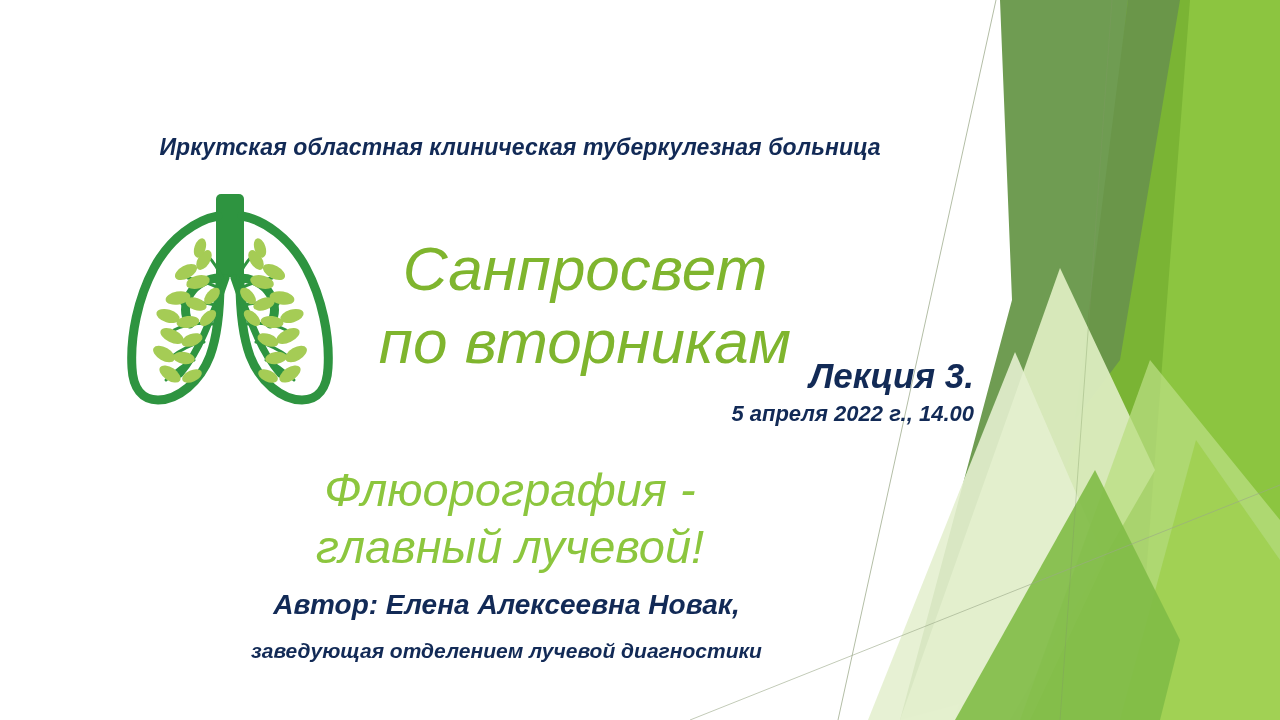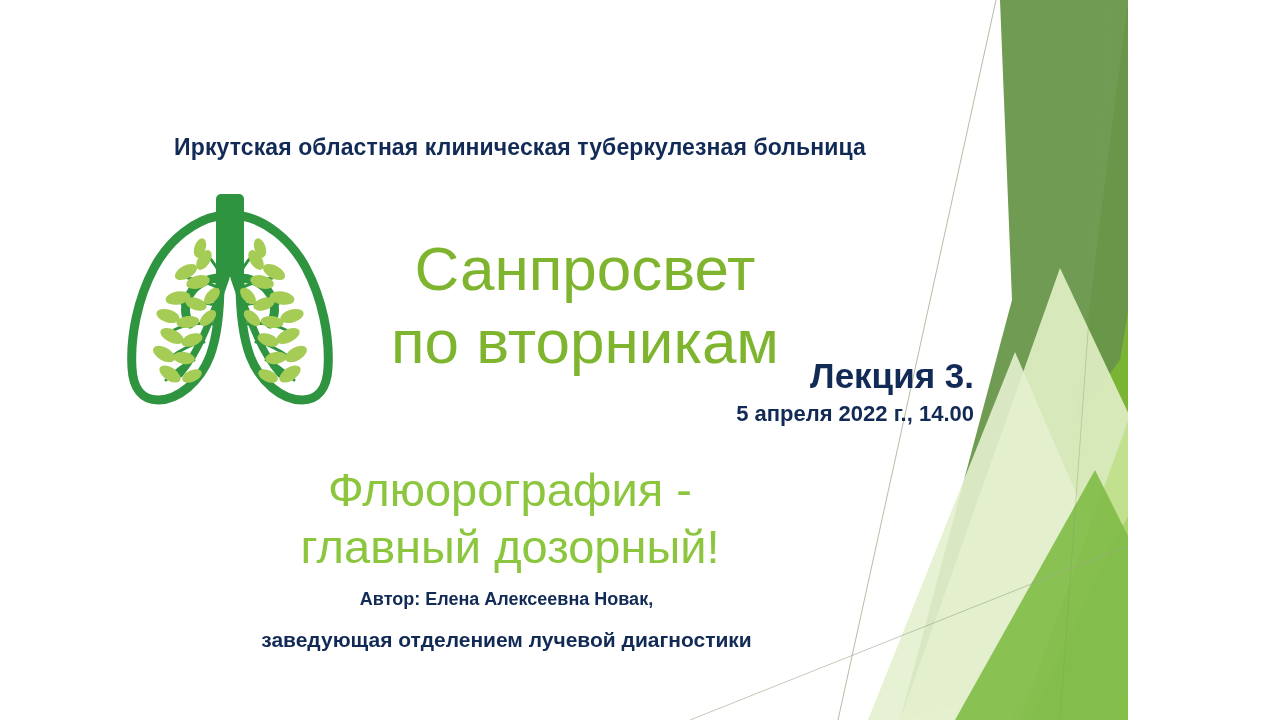--- a/index.html
+++ b/index.html
@@ -7,24 +7,25 @@
     margin: 0;
     padding: 0;
     background: #ffffff;
   }
   body {
     font-family: "Liberation Sans", "DejaVu Sans", sans-serif;
   }
 
   #slide {
     position: relative;
-    width: 1128px;
+    width: 1280px;
     height: 720px;
     overflow: hidden;
     background: #ffffff;
+    font-style: italic;
   }
 
   
   #bg-decoration {
     position: absolute;
     inset: 0;
     width: 1280px;
     height: 720px;
     pointer-events: none;
   }
@@ -109,21 +110,21 @@
   #author-block {
     position: absolute;
     left: 0;
     top: 589px;
     width: 1013px;
     text-align: center;
     color: #122a56;
   }
   #author-name {
     display: block;
-    font-size: 18px;
+    font-size: 28px;
     font-weight: bold;
     line-height: 1.12;
     white-space: nowrap;
   }
   #author-position {
     display: block;
     font-size: 21px;
     font-weight: bold;
     line-height: 1.2;
     margin-top: 18px;
@@ -253,21 +254,21 @@
     <span class="line">по вторникам</span>
   </div>
 
   <div id="lecture-block">
     <span id="lecture-number">Лекция 3.</span>
     <span id="lecture-datetime">5 апреля 2022 г.,  14.00</span>
   </div>
 
   <div id="topic-title">
     <span class="line">Флюорография -</span>
-    <span class="line">главный дозорный!</span>
+    <span class="line">главный лучевой!</span>
   </div>
 
   <div id="author-block">
     <span id="author-name">Автор: Елена Алексеевна Новак,</span>
     <span id="author-position">заведующая отделением лучевой диагностики</span>
   </div>
 
 </div>
 
 </body></html>

